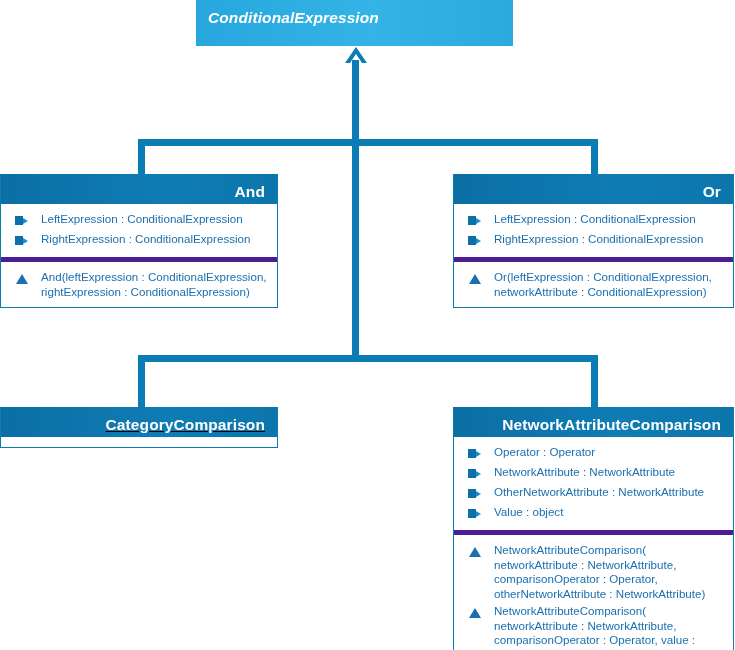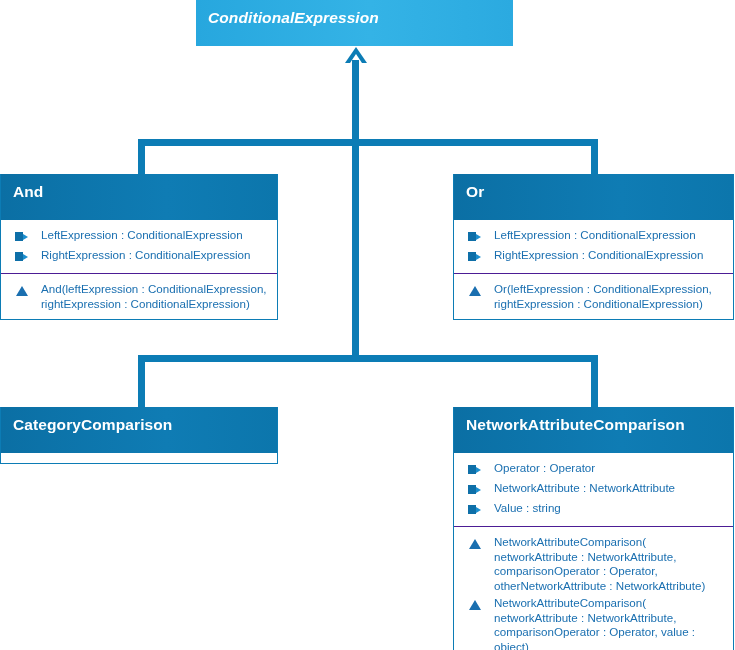--- a/index.html
+++ b/index.html
@@ -62,29 +62,30 @@
     letter-spacing: 0.1px;
     overflow: hidden;
   }
   .class-header.root {
     height: 46px;
     background: linear-gradient(to right, #27A7DE 0%, #34B3E6 55%, #2BAAE0 100%);
     font-style: italic;
     font-weight: 600;
   }
   .class-header.sub {
-    height: 46px;
+    height: 30px;
     background: linear-gradient(to right, #0B6FA4 0%, #0F7CB4 60%, #0C76AC 100%);
+    text-align: right;
   }
 
   .compartment {
     padding: 5px 0 5px 0;
   }
   .compartment + .compartment {
-    border-top: 1px solid #4c1d95;
+    border-top: 5px solid #4c1d95;
   }
 
   .member {
     display: flex;
     align-items: flex-start;
     padding: 0 6px 0 14px;
     margin: 3px 0;
   }
 
   .member-icon {
@@ -191,45 +192,49 @@
     </div>
     <div class="member">
       <span class="member-icon icon-property"></span>
       <span class="member-text">RightExpression : ConditionalExpression</span>
     </div>
   </div>
   <div class="compartment">
     <div class="member">
       <span class="member-icon icon-method"></span>
       <span class="member-text">Or(leftExpression : ConditionalExpression,
-rightExpression : ConditionalExpression)</span>
-    </div>
-  </div>
-</div>
-
-<div class="uml-class" style="left:0px; top:407px; width:278px;">
+networkAttribute : ConditionalExpression)</span>
+    </div>
+  </div>
+</div>
+
+<div class="uml-class" style="left:0px; top:407px; width:278px;text-decoration:underline;">
   <div class="class-header sub">CategoryComparison</div>
   <div class="compartment">
   </div>
 </div>
 
 <div class="uml-class" style="left:453px; top:407px; width:281px;">
   <div class="class-header sub">NetworkAttributeComparison</div>
   <div class="compartment">
     <div class="member">
       <span class="member-icon icon-property"></span>
       <span class="member-text">Operator : Operator</span>
     </div>
     <div class="member">
       <span class="member-icon icon-property"></span>
       <span class="member-text">NetworkAttribute : NetworkAttribute</span>
     </div>
     <div class="member">
       <span class="member-icon icon-property"></span>
-      <span class="member-text">Value : string</span>
+      <span class="member-text">OtherNetworkAttribute : NetworkAttribute</span>
+    </div>
+    <div class="member">
+      <span class="member-icon icon-property"></span>
+      <span class="member-text">Value : object</span>
     </div>
   </div>
   <div class="compartment">
     <div class="member">
       <span class="member-icon icon-method"></span>
       <span class="member-text">NetworkAttributeComparison(
 networkAttribute : NetworkAttribute,
 comparisonOperator : Operator,
 otherNetworkAttribute : NetworkAttribute)</span>
     </div>

